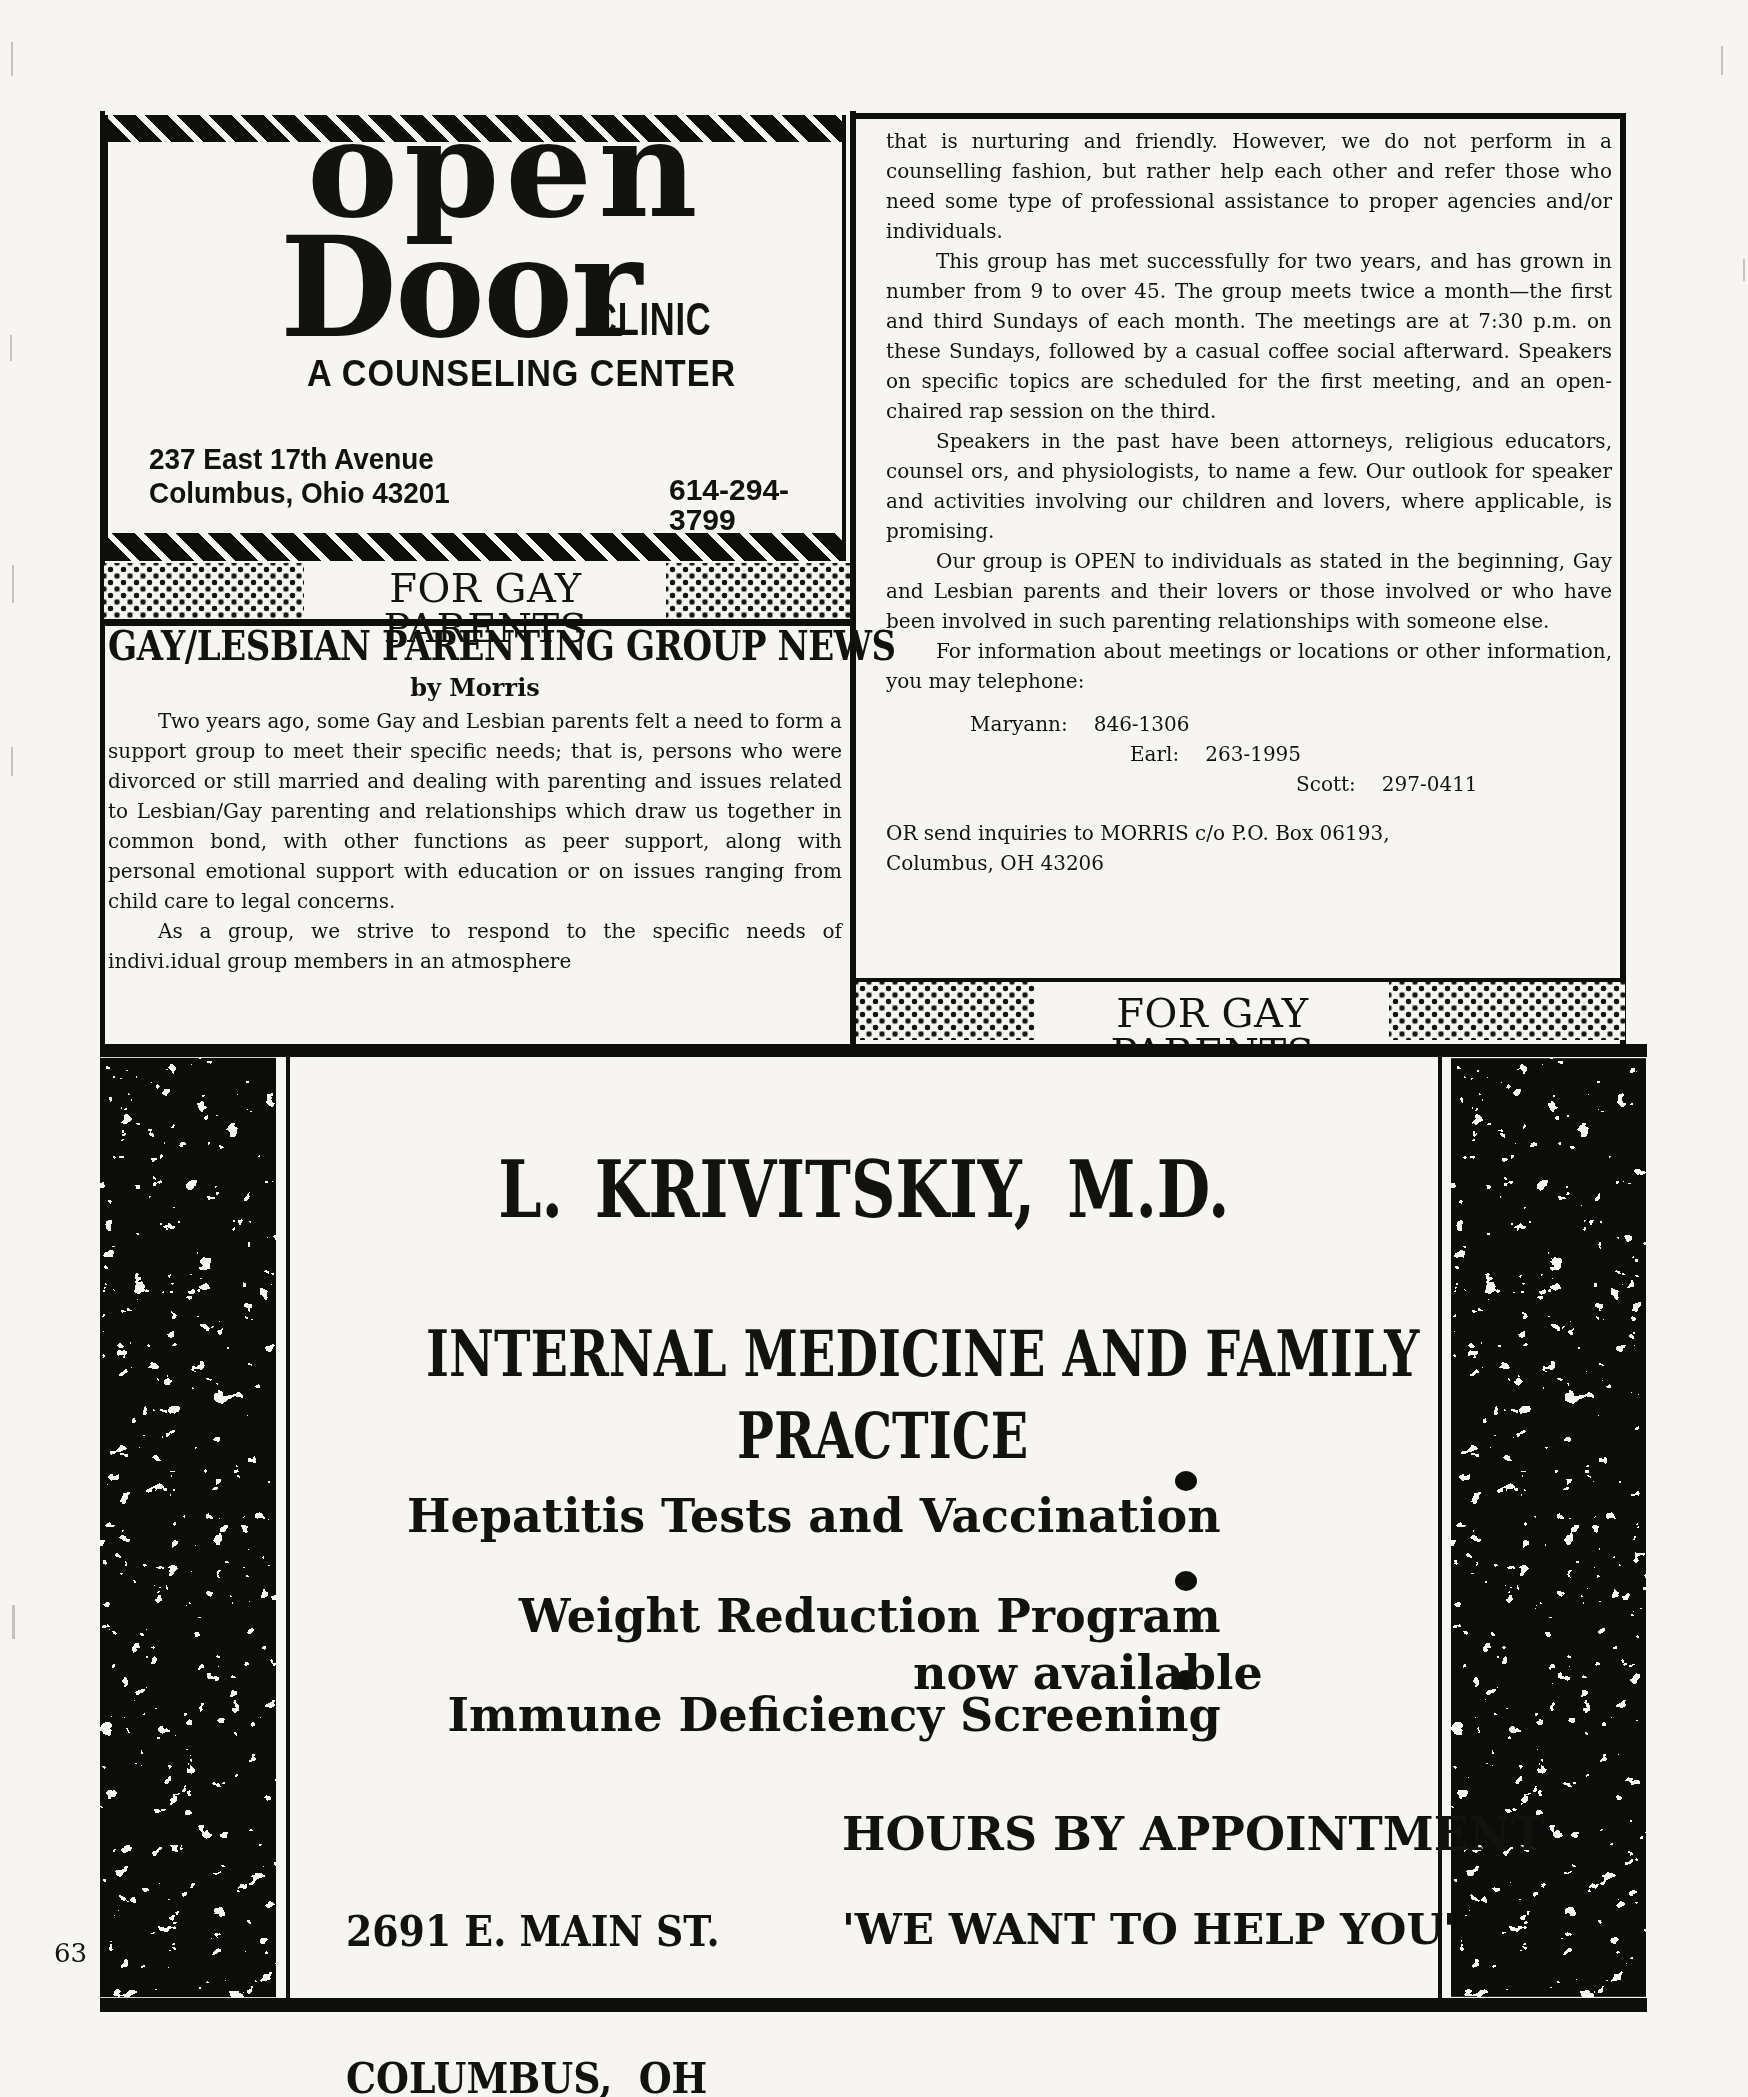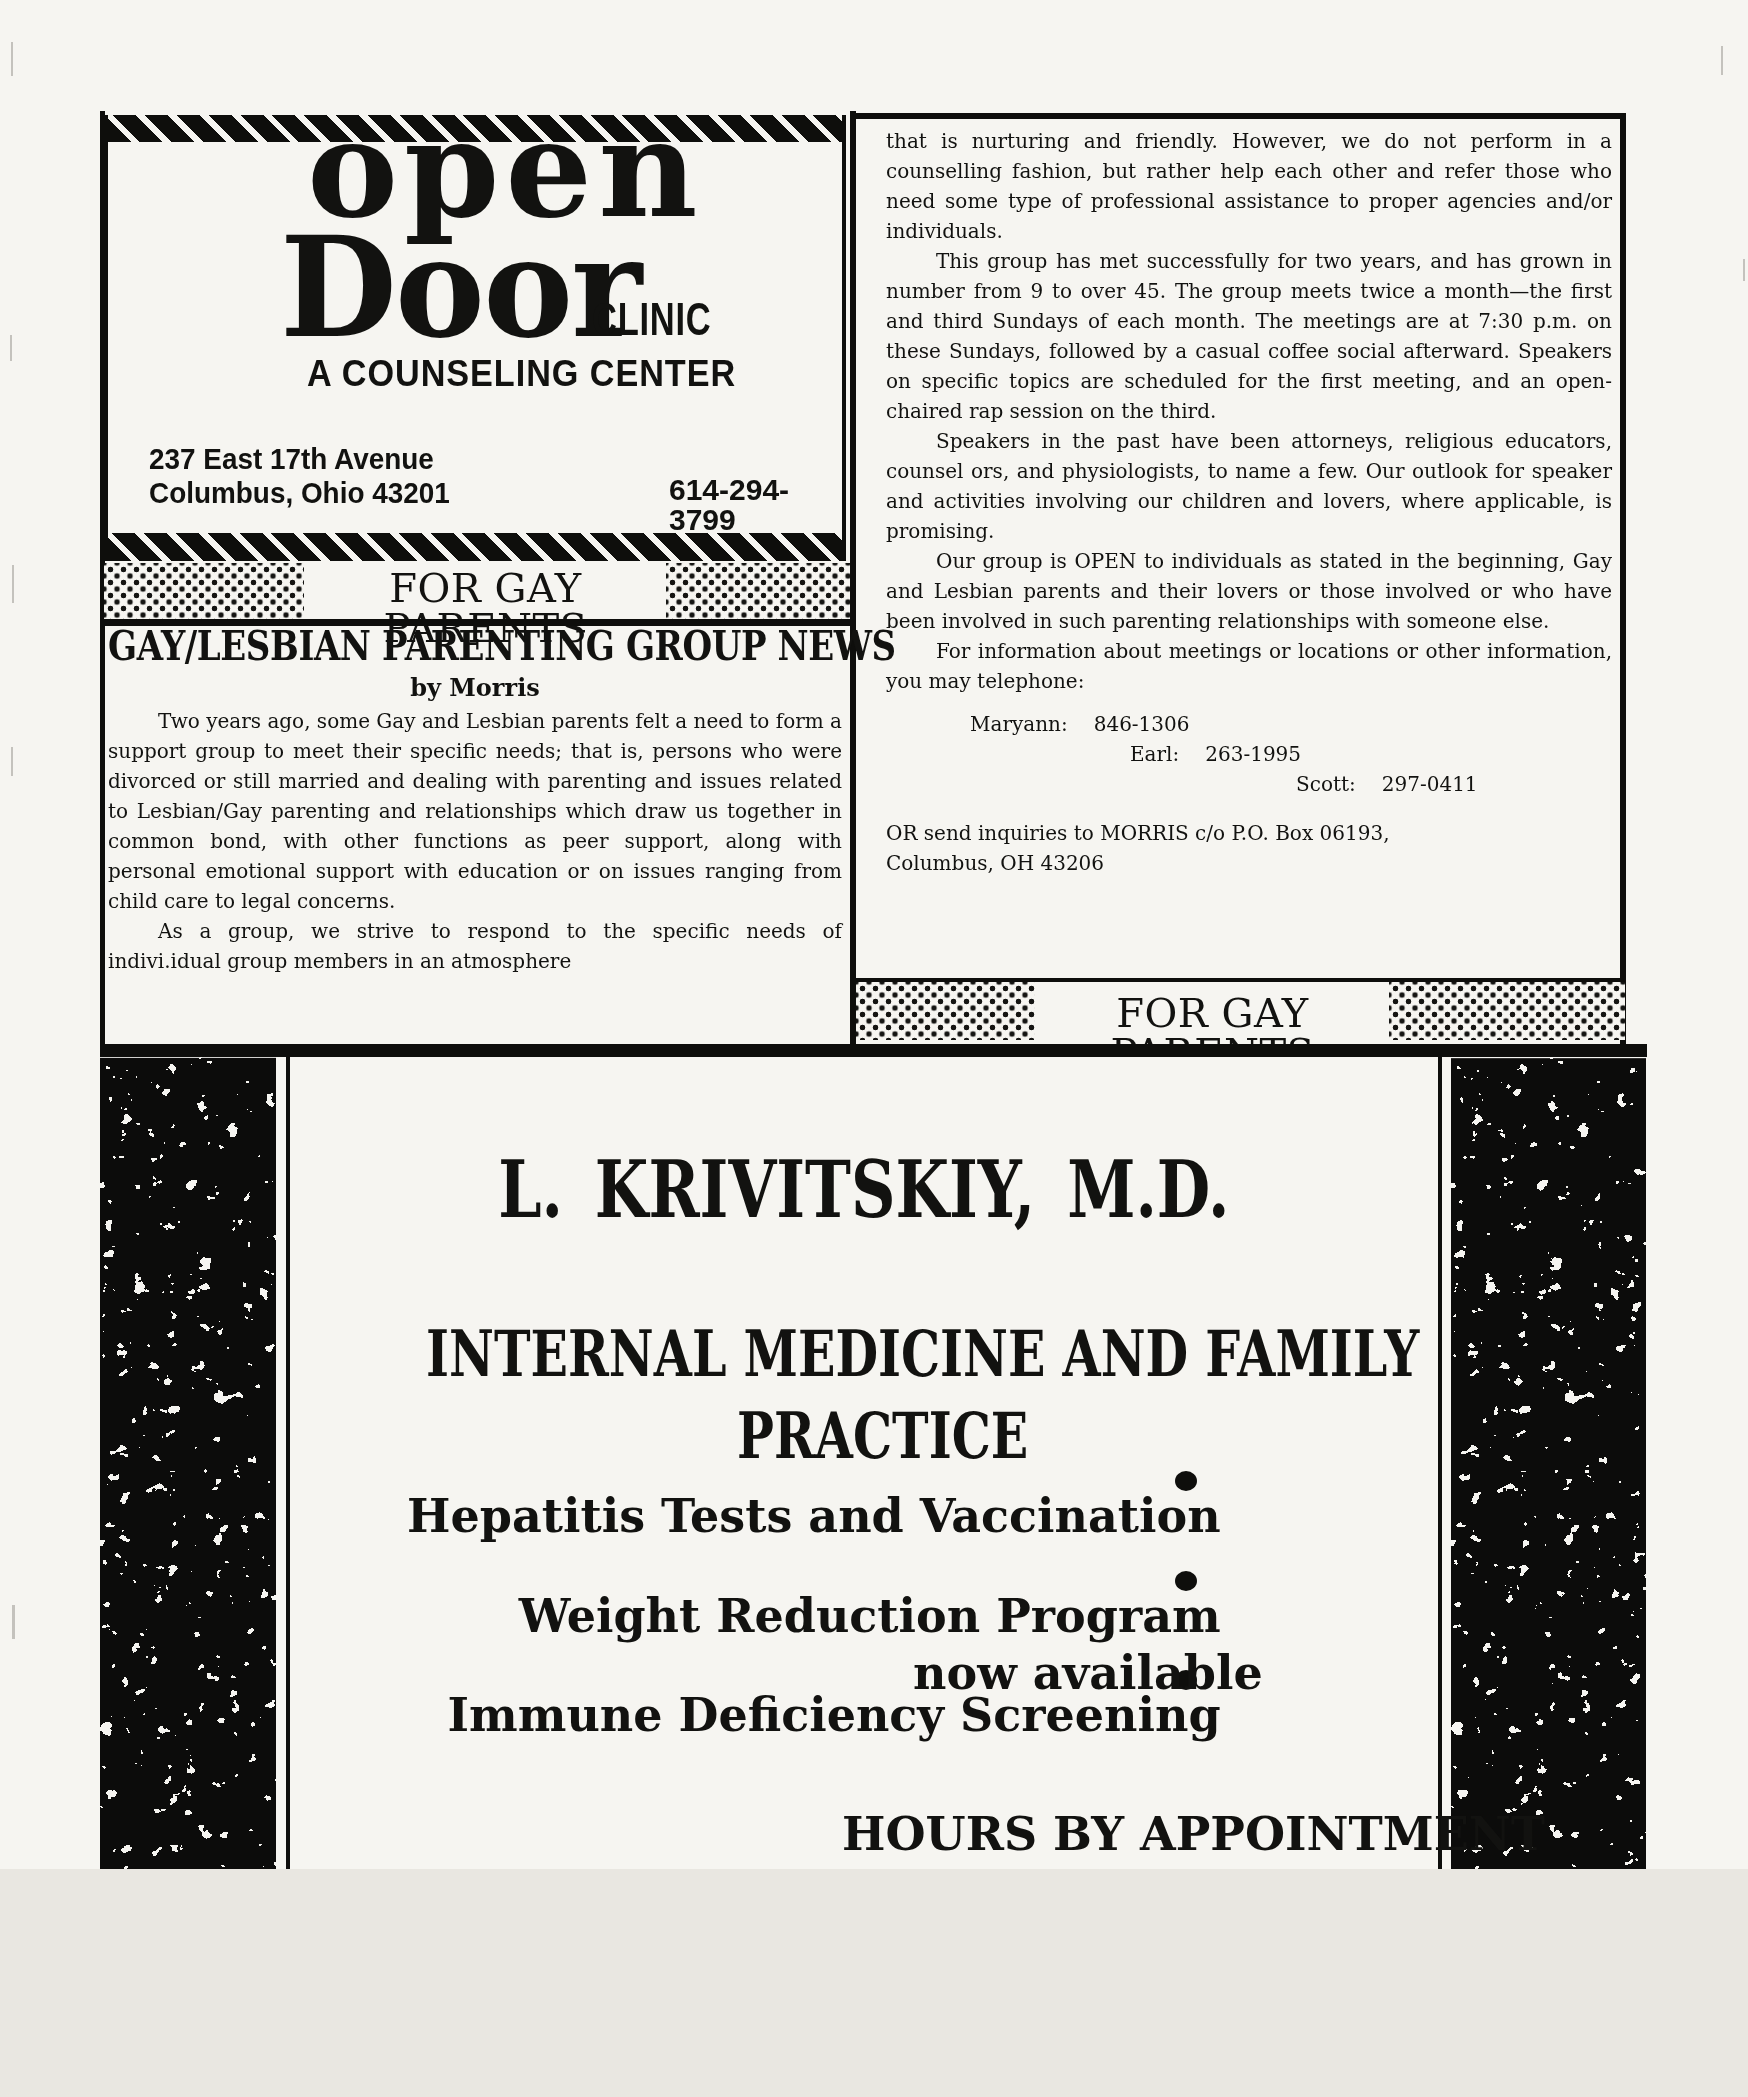--- a/index.html
+++ b/index.html
@@ -1,17 +1,17 @@
 <!DOCTYPE html>
 <html style="font-size:7.7px"><head>
 <meta charset="utf-8">
 <style>
   html,body { margin:0; padding:0; background:#e9e7e1; }
   .page {
-    position:relative; width:1748px; height:1869px;
+    position:relative; width:1748px; height:2097px;
     background:#f6f5f1; color:#121210; overflow:hidden;
     font-family:"DejaVu Serif", serif;
   }
   .abs { position:absolute; }
 
   
   .vline, .hline, .bar { background:#0e0e0c; }
   #leftcol-line   { left:100px;  top:111px;  width:4.8px;  height:933px; }
   #divider-line   { left:850px; top:111px;  width:5.7px;  height:933px; }
   #rightcol-top   { left:850px; top:113px;  width:776px; height:5.7px; }
@@ -114,21 +114,21 @@
   #kr-services { left:407px; top:1456px; font-size:46px; font-weight:bold; line-height:1.12; }
   .svc-row { display:flex; align-items:flex-end; margin-bottom:12.5px;flex-direction:column; }
   .bullet { width:22px; height:20px; border-radius:50%; background:#0e0e0c;
             margin:15.3px 24px 0 0; flex:0 0 auto; }
   #kr-note { left:913px; top:1650px; font-size:46px; font-weight:bold; line-height:1; }
   #kr-addr { left:346px; top:1809px; font-size:42px; font-weight:bold; line-height:49px;
              transform:scaleX(0.9); transform-origin:left; white-space:pre; }
   #kr-hours   { left:842px; top:1811px; font-size:46px; font-weight:bold; line-height:1;text-align:center; }
   #kr-tagline { left:842px; top:1909px; font-size:42px; font-weight:bold; line-height:1; }
 
-  #page-number { left:54px; top:1940px; font-size:31px; line-height:1; }
+  #page-number { left:54px; top:1940px; font-size:26px; line-height:1; }
 
   .artifact { background:#9a9792; opacity:.55; }
 </style>
 </head>
 <body>
 
 <div class="page">
 
   <div class="abs vline" id="leftcol-line"></div>
   <div class="abs vline" id="divider-line"></div>

